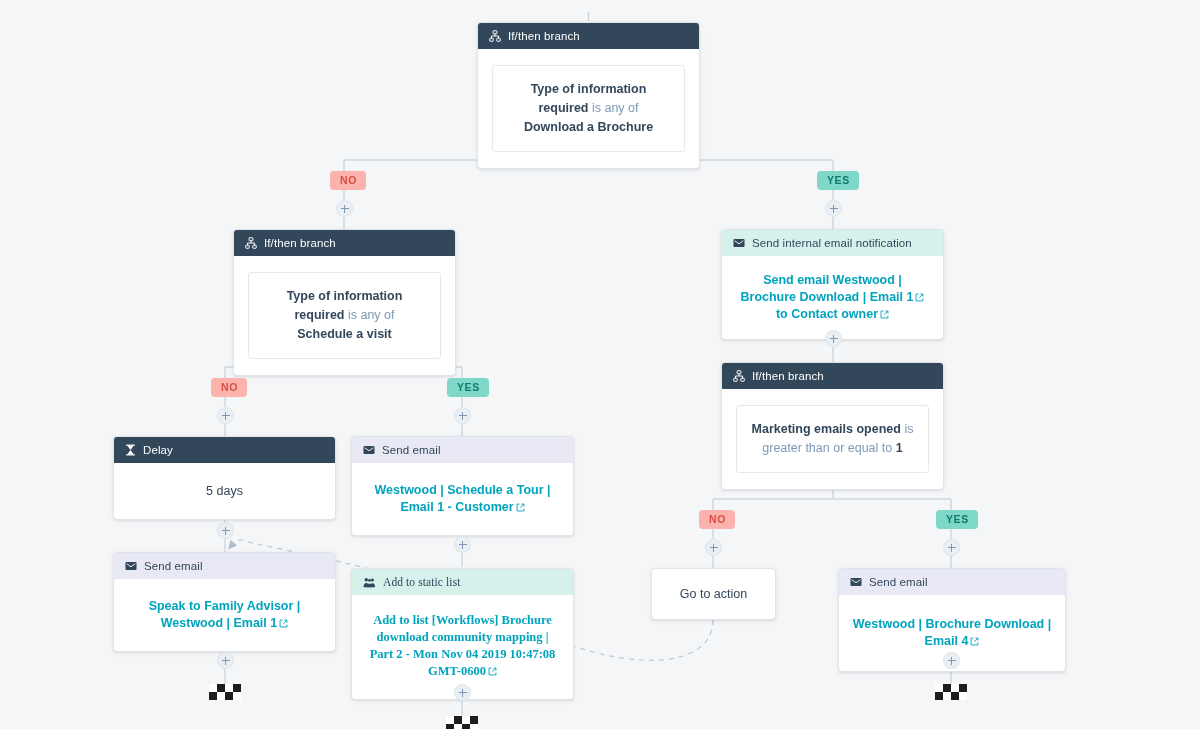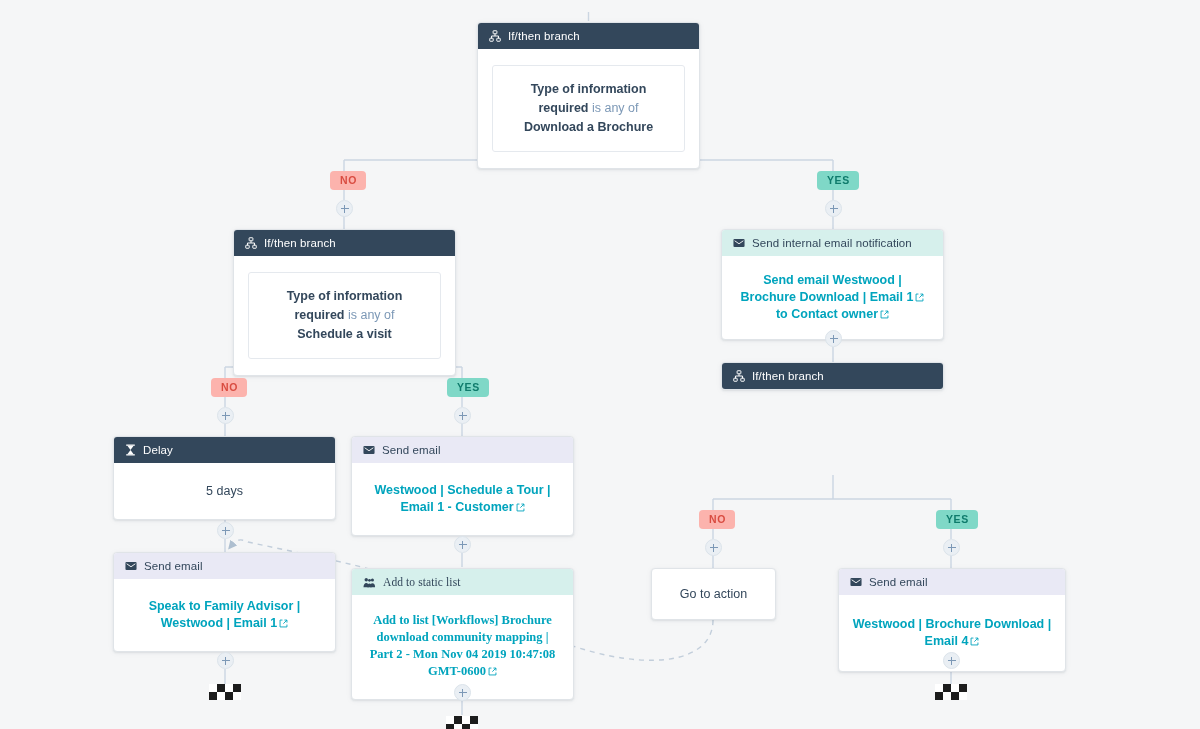--- a/index.html
+++ b/index.html
@@ -298,20 +298,27 @@
       <span class="hdr-icon">
         <svg width="12" height="12" viewBox="0 0 16 16" fill="none" stroke="#ffffff" stroke-width="1.3">
           <rect x="5.5" y="1" width="5" height="4" rx="0.6"></rect>
           <rect x="1" y="11" width="4.6" height="4" rx="0.6"></rect>
           <rect x="10.4" y="11" width="4.6" height="4" rx="0.6"></rect>
           <path d="M8,5 L8,8 M3.3,11 L3.3,8 L12.7,8 L12.7,11"></path>
         </svg>
       </span>
       <span>If/then branch</span>
     </div>
+    <div class="node-body">
+      <div class="cond-panel">
+        <b>Marketing emails opened</b>
+        <span>is greater than or equal to</span>
+        <b>1</b>
+      </div>
+    </div>
   </div>
 
   <span class="badge badge-no" style="left:699px; top:498px;">NO</span>
   <span class="badge badge-yes" style="left:936px; top:498px;">YES</span>
 
   <div class="plus" style="left:705px; top:527px;"></div>
   <div class="plus" style="left:943px; top:527px;"></div>
 
   <div class="node" style="left:113px; top:424px; width:223px;">
     <div class="node-header hdr-dark">

